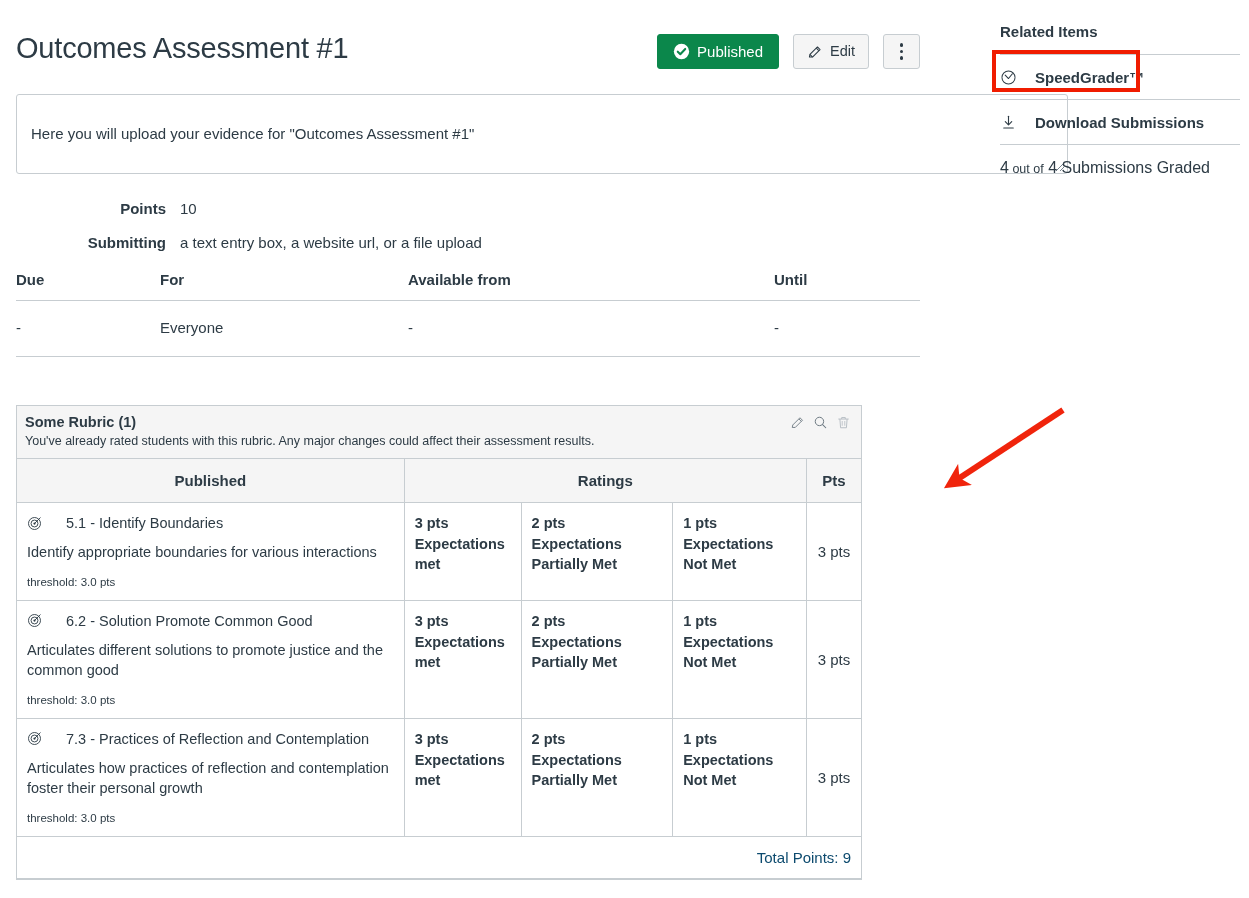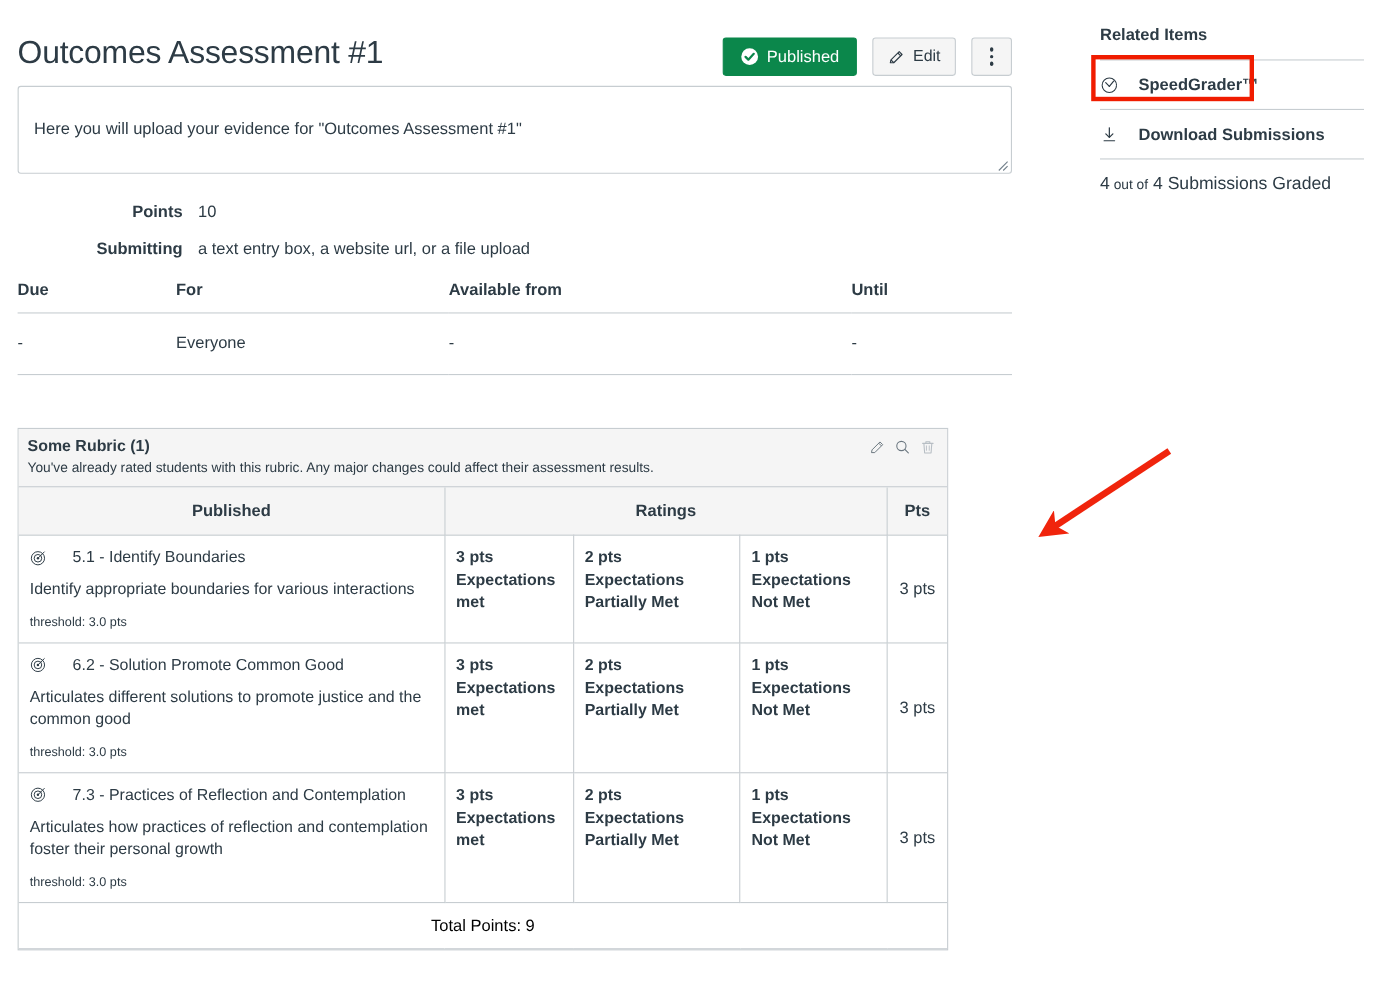--- a/index.html
+++ b/index.html
@@ -31,21 +31,21 @@
     border-radius: 3px; font-size: 14.5px; line-height: 1;
     border: 1px solid #c7cdd1; background: #f5f5f5; color: #2d3b45;
     cursor: pointer; white-space: nowrap;
   }
   .btn-published { background: #0b874b; border-color: #0b874b; color: #ffffff; font-size: 15px; padding: 0 15px; }
   .btn-kebab { width: 37px; padding: 0; justify-content: center; }
   .kebab-dots { display: flex; flex-direction: column; gap: 3px; align-items: center; }
   .kebab-dots i { width: 3.5px; height: 3.5px; background: #2d3b45; border-radius: 50%; display: block; }
 
   .desc-box {
-    margin-top: 6px; width: 904px; height: 80px;
+    margin-top: 22px; width: 1052px; height: 80px;
     border: 1px solid #c7cdd1; border-radius: 3px; background: #fff;
     position: relative; padding: 30px 14px 0 14px;
     font-size: 15px; color: #2d3b45; overflow: hidden;
   }
   .resize-grip {
     position: absolute; right: 2px; bottom: 1px; width: 12px; height: 12px;
   }
 
   .meta { margin-top: 26px; }
   .meta-row { display: flex; align-items: baseline; margin-bottom: 17px; }
@@ -104,21 +104,21 @@
   .col-pts { width: 57px; }
 
   .crit-name { font-size: 14.5px; color: #2d3b45; display: flex; align-items: center; gap: 24px; }
   .crit-desc { font-size: 14.5px; color: #2d3b45; margin-top: 11px; line-height: 1.42; }
   .crit-thresh { font-size: 11.5px; color: #2d3b45; margin-top: 13px; }
   .rating-pts { font-size: 14.5px; font-weight: bold; color: #2d3b45; }
   .rating-desc { font-size: 14.5px; font-weight: bold; color: #2d3b45; margin-top: 3px; line-height: 1.4; }
   .pts-cell { font-size: 15px; color: #2d3b45; text-align: center; vertical-align: middle !important; }
   .total-row td {
     border-right: none; border-bottom: none;
-    text-align: center; font-size: 15px; color: #000000; padding: 17px 14px 18px 0;
+    text-align: right; font-size: 15px; color: #0c4a6e; padding: 17px 14px 18px 0;
   }
 
   
   .sidebar { position: absolute; left: 1000px; top: 3px; width: 240px; }
   .sb-title {
     font-size: 15px; font-weight: bold; color: #2d3b45;
     padding: 20px 0 14px 0; border-bottom: 1px solid #c7cdd1;
   }
   .sb-link {
     display: flex; align-items: center; gap: 18px;

